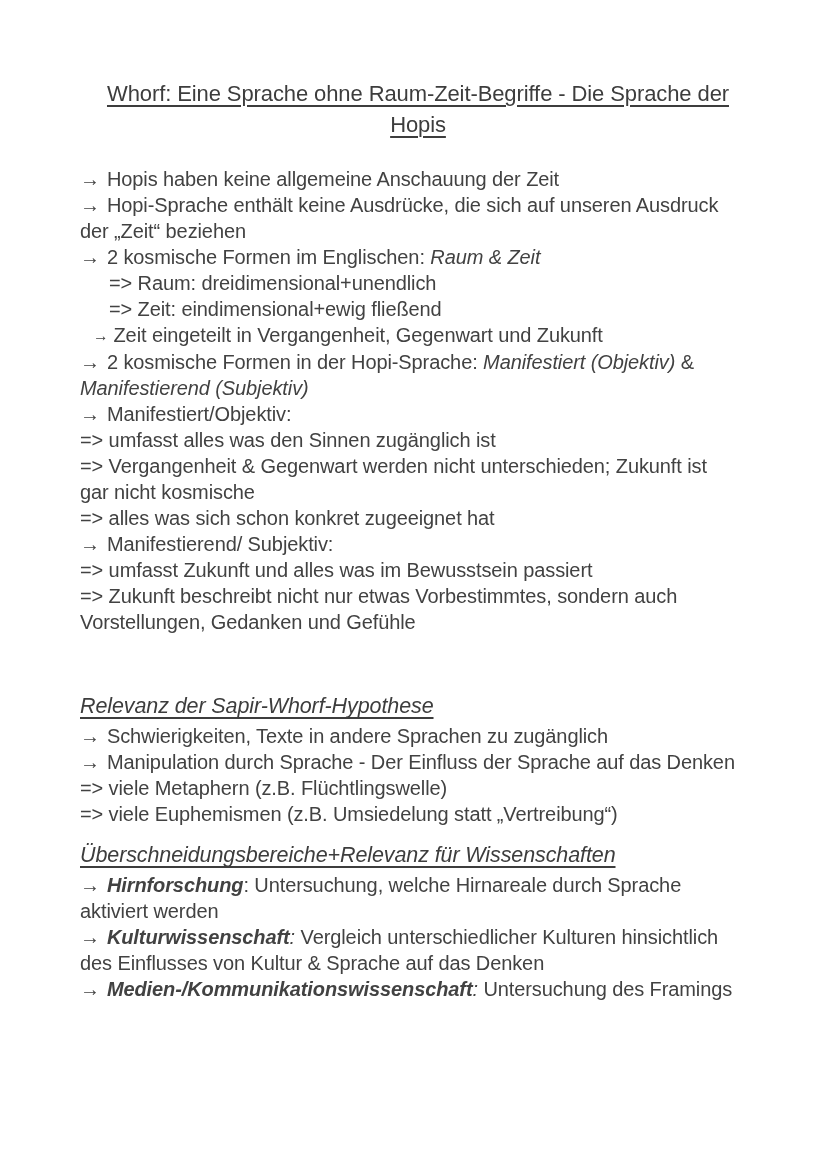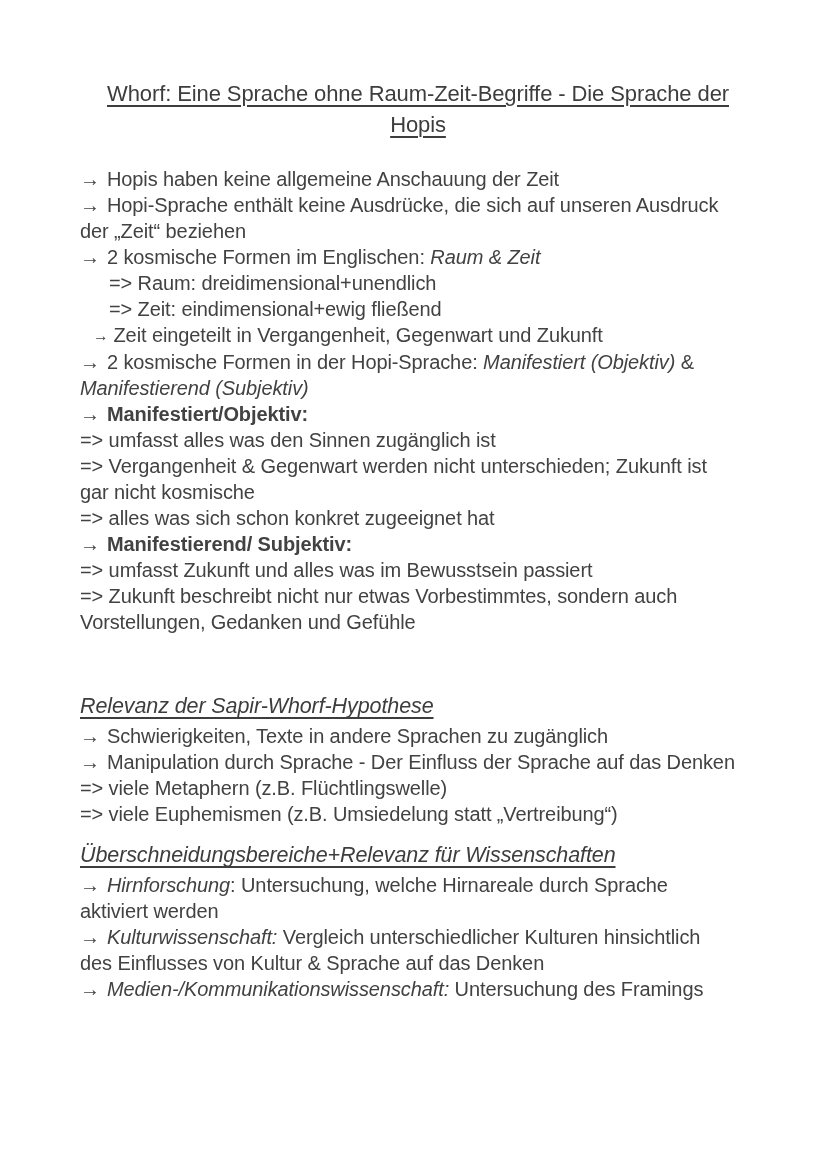--- a/index.html
+++ b/index.html
@@ -45,22 +45,22 @@
     margin-right: 7px;
   }
   .bullet.b { font-weight: bold; }
   .bullet.sub {
     font-size: 0.78em;
     margin-right: 5px;
     vertical-align: 1px;
   }
   .seg-n { font-style: normal; margin-top: 48px; }
   .seg-i { font-style: italic; }
-  .seg-b { font-weight: bold; }
-  .seg-bi { font-weight: normal; font-style: italic; }
+  .seg-b { font-weight: normal; }
+  .seg-bi { font-weight: bold; font-style: italic; }
   .heading {
     font-size: 21.5px;
     line-height: 30px;
     font-style: italic;
     text-decoration: underline;
     text-decoration-thickness: 1.5px;
     text-underline-offset: 4px;
     color: #3d3d3d;
     margin-bottom: 2px;
     white-space: nowrap;

